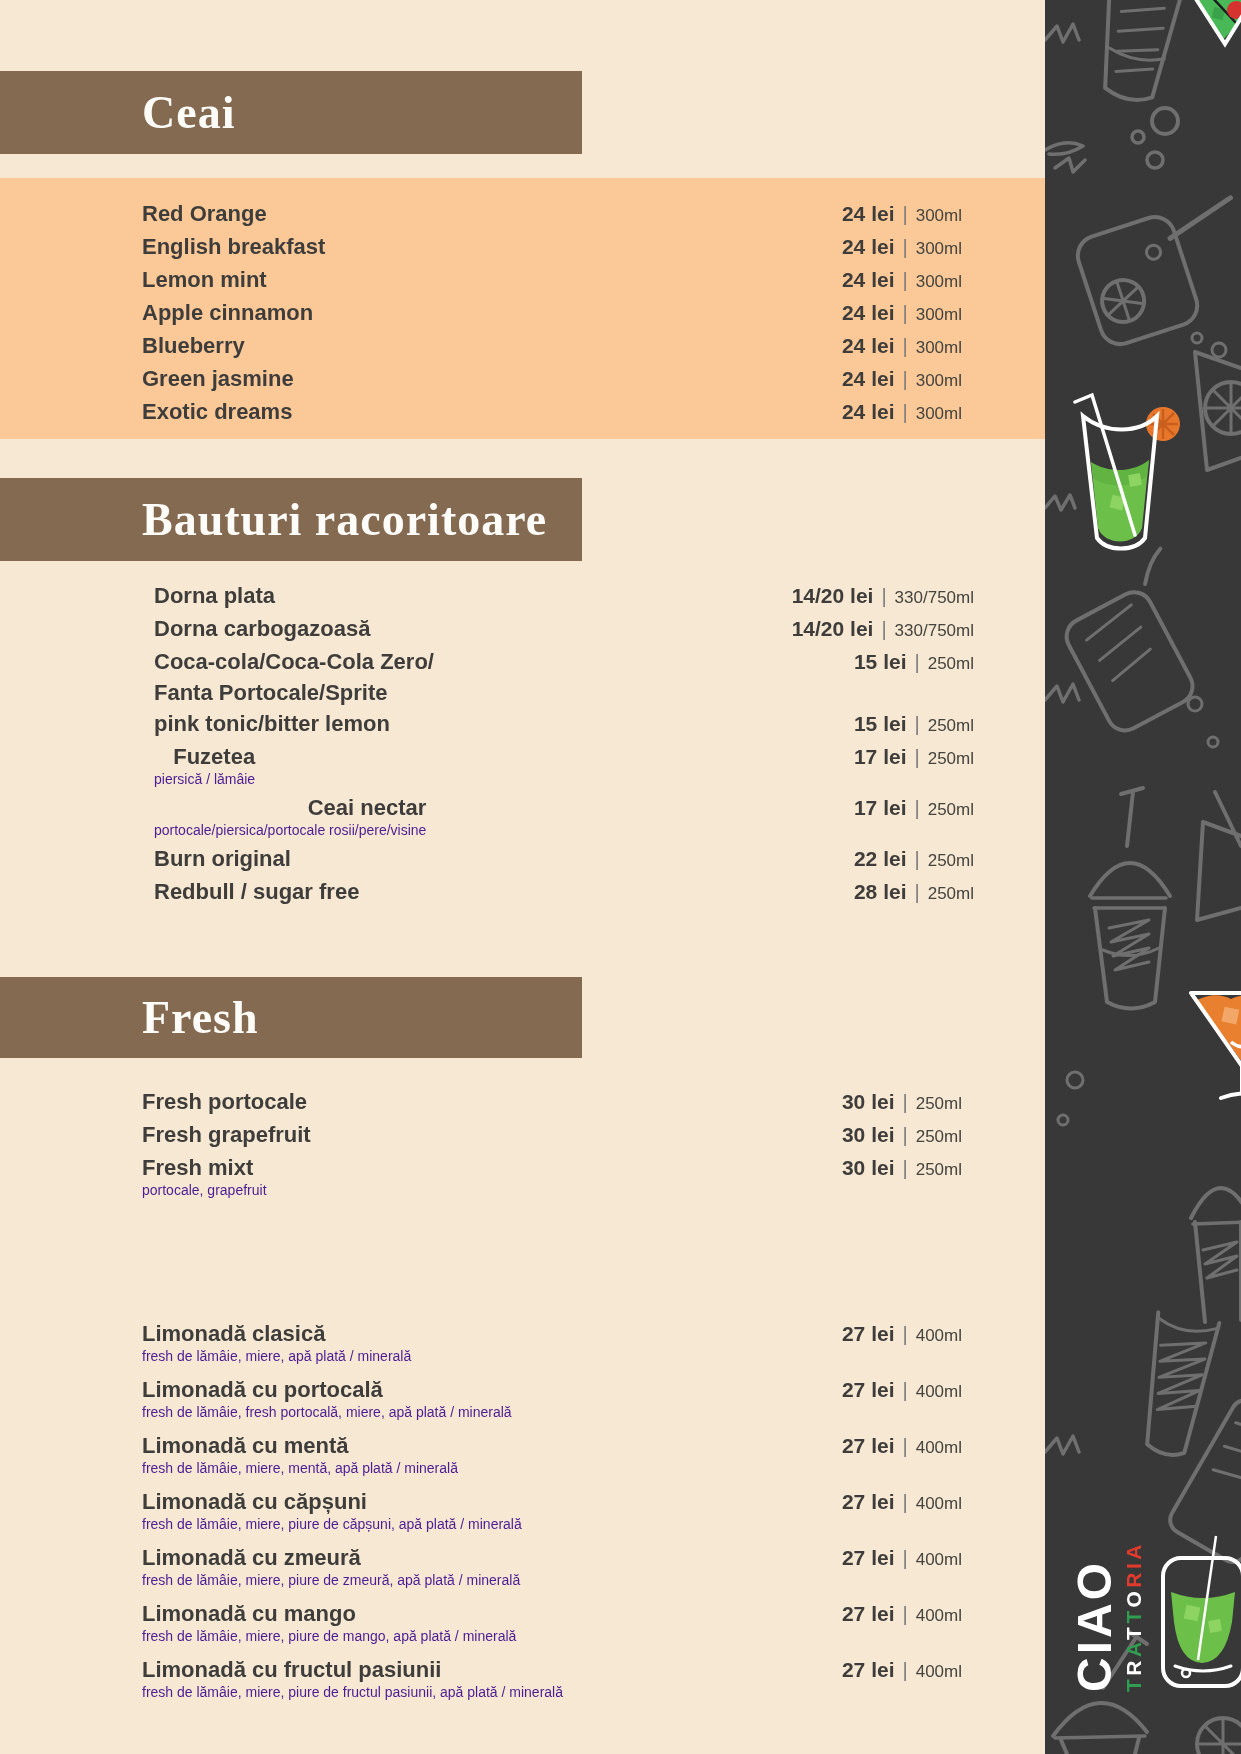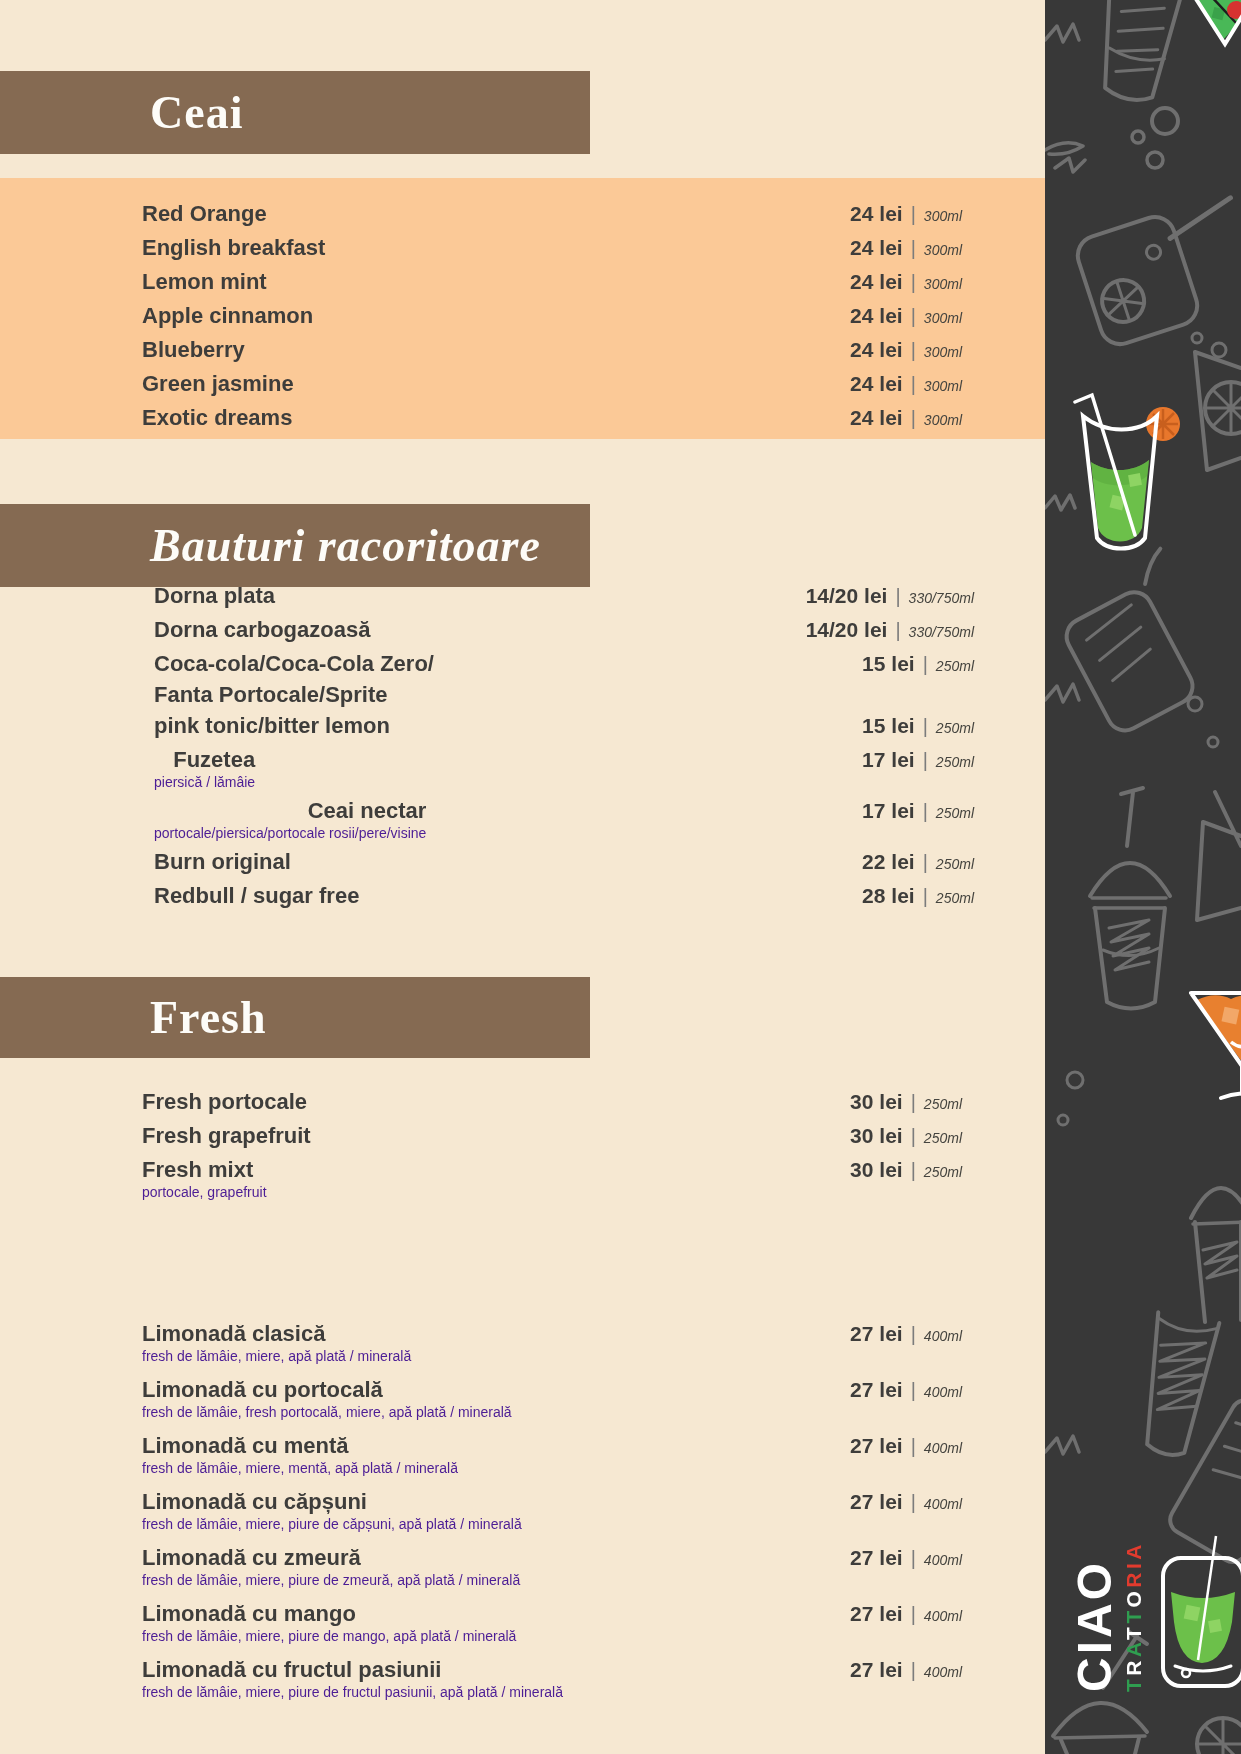--- a/index.html
+++ b/index.html
@@ -1,39 +1,39 @@
 <!DOCTYPE html>
 <html><head>
 <meta charset="utf-8">
 <style>
   html,body{margin:0;padding:0;background:#d8d2c6;}
   .page{position:relative;width:1241px;height:1754px;background:#f6e8d2;overflow:hidden;
         font-family:"Liberation Sans",sans-serif;}
   .orange-panel{position:absolute;left:0;top:178px;width:1045px;height:261px;background:#fbc997;}
-  .bar{position:absolute;left:0;width:582px;height:83px;background:#856a52;display:flex;align-items:center;padding-left:8px;}
+  .bar{position:absolute;left:0;width:582px;height:83px;background:#856a52;display:flex;align-items:center;}
   .bar .t{margin-left:142px;font-family:"Liberation Serif",serif;font-weight:bold;font-size:46px;
           color:#fdfcf8;letter-spacing:1px;}
   #bar-0{top:71px;}
-  #bar-1{top:504px;font-style:italic;}
+  #bar-1{top:478px;}
   #bar-2{top:977px;height:81px;}
   #bar-3{top:1222px;height:81px;}
   .items{position:absolute;left:142px;width:820px;}
   #sec-0{top:198px;}
   #sec-1{top:580px;margin-left:12px;}
   #sec-2{top:1086px;}
   #sec-3{top:1318px;}
   .row{display:flex;justify-content:space-between;align-items:flex-start;}
   #sec-1 .row.has-desc{margin-bottom:3px;text-align:right;}
   #sec-3 .row{margin-bottom:8px;}
   .iname{font-weight:bold;font-size:22px;line-height:31px;color:#3e3d3b;}
   .idesc{font-size:14px;line-height:19px;color:#4c1d95;margin-top:-2px;}
   .price{display:flex;align-items:baseline;line-height:31px;color:#3e3d3b;white-space:nowrap;}
   .price .amt{font-weight:bold;font-size:21px;}
   .price .pipe{margin:0 8px;color:#7c7c7c;font-size:20px;font-weight:400;}
-  .price .vol{font-style:italic;font-size:14px;color:#45443f;}
+  .price .vol{font-size:17px;color:#45443f;}
   .sidebar{position:absolute;top:0;right:0;width:196px;height:1754px;background:#383838;overflow:hidden;}
   .sidebar svg{display:block;}
 </style>
 </head>
 <body>
 
 <div class="page">
 
   <div class="orange-panel"></div>
 

